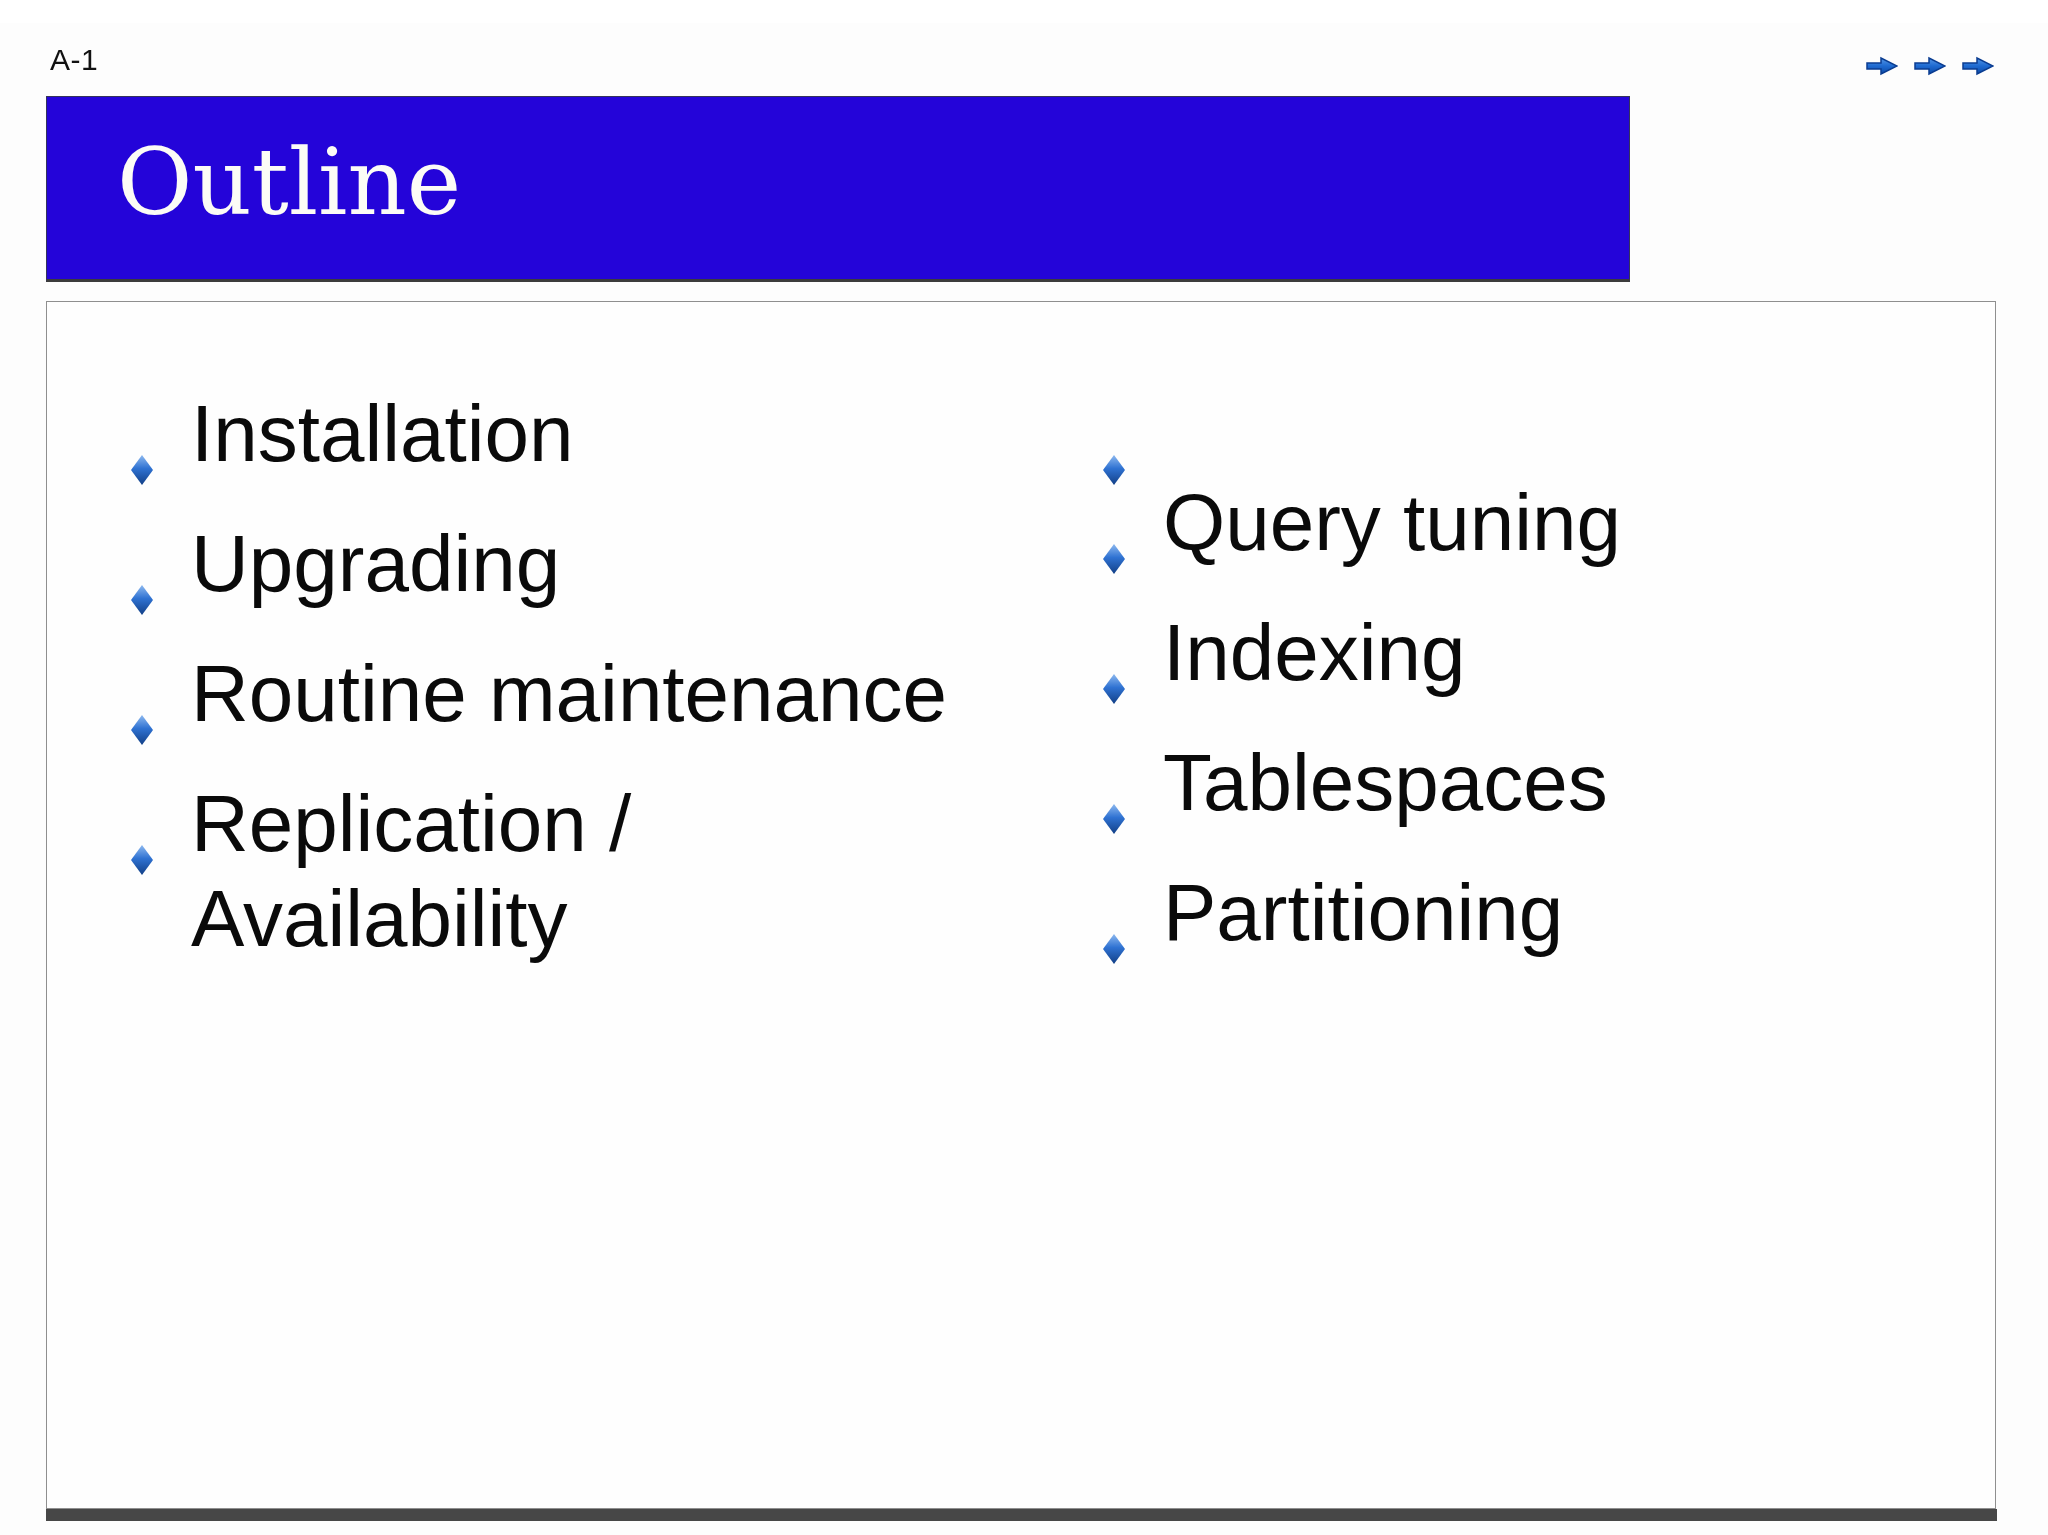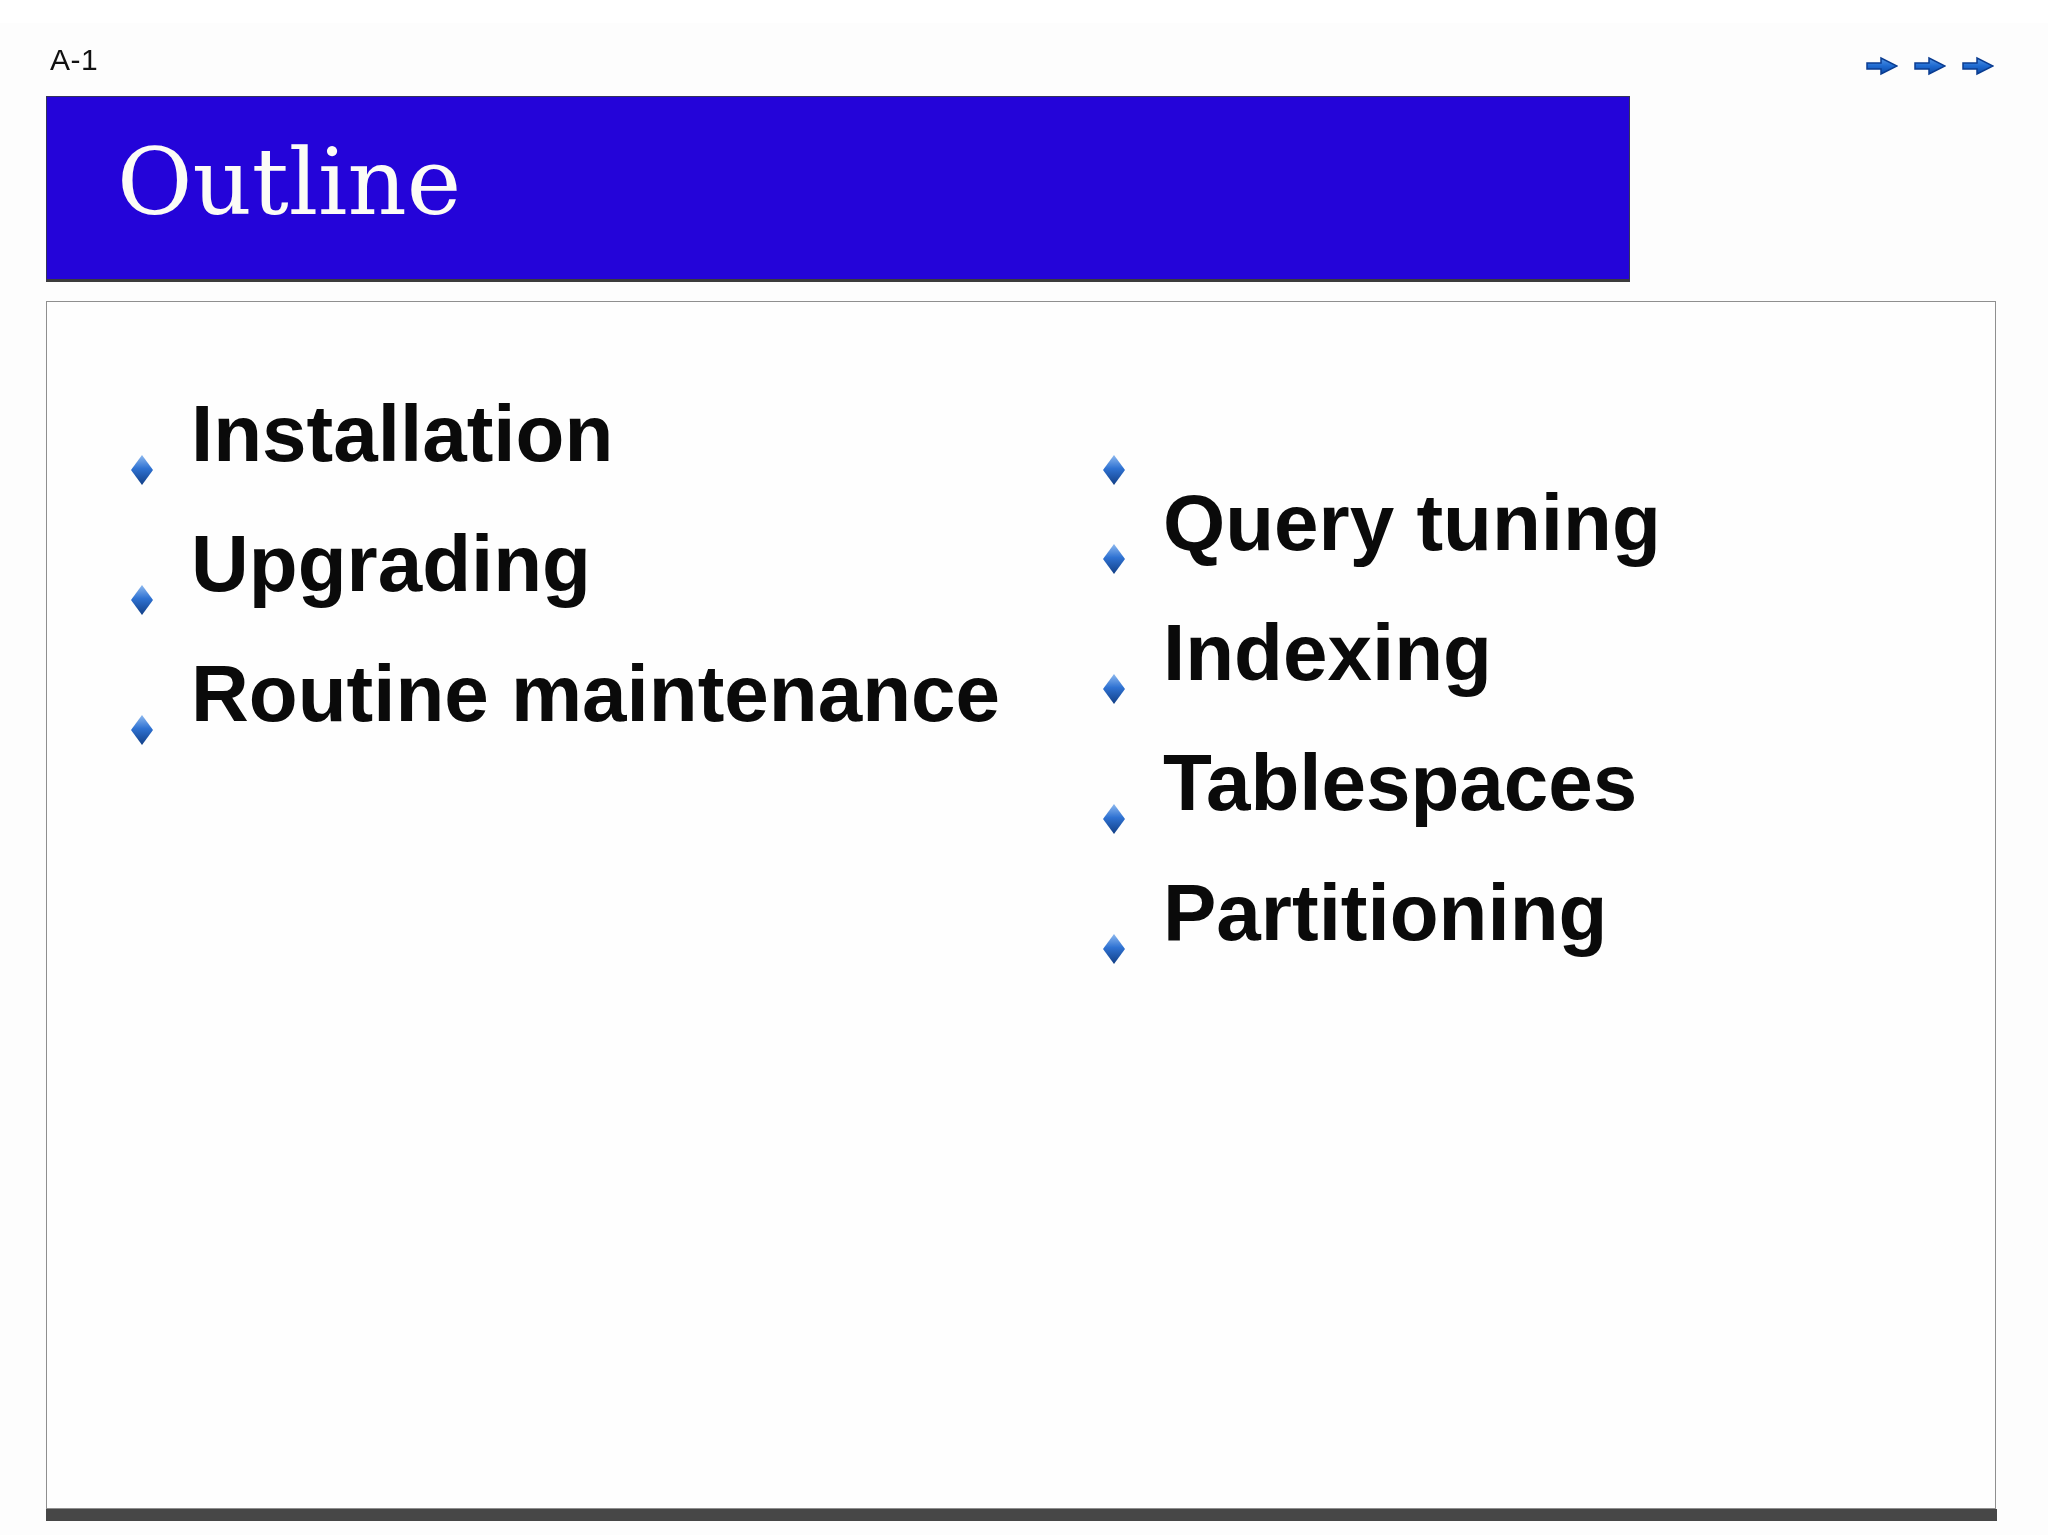--- a/index.html
+++ b/index.html
@@ -68,21 +68,20 @@
   
   .content-box {
     position: absolute;
     left: 46px;
     top: 278px;
     width: 1950px;
     height: 1208px;
     background: #fefefe;
     border: 1px solid #8f8f8f;
     box-sizing: border-box;
-    font-weight: bold;
   }
   .columns {
     display: flex;
     padding: 84px 0 0 84px;
   }
   ul.outline-col {
     list-style: none;
     margin: 0;
     padding: 0;
   }
@@ -183,20 +182,29 @@
           <span class="item-text">Upgrading</span>
         </li>
         <li>
           <span class="bullet-icon">
             <svg width="22" height="30" viewBox="0 0 22 30">
                 <polygon points="11,0 22,15 11,30 0,15" fill="url(#diamond-grad)"></polygon>
               </svg>
           </span>
           <span class="item-text">Routine maintenance</span>
         </li>
+        <li>
+          <span class="bullet-icon">
+            <svg width="22" height="30" viewBox="0 0 22 30">
+                <polygon points="11,0 22,15 11,30 0,15" fill="url(#diamond-grad)"></polygon>
+              </svg>
+          </span>
+          <span class="item-text">Replication /
+Availability</span>
+        </li>
       </ul>
 
       <ul class="outline-col right">
         <li>
           <span class="bullet-icon">
             <svg width="22" height="30" viewBox="0 0 22 30">
                 <polygon points="11,0 22,15 11,30 0,15" fill="url(#diamond-grad)"></polygon>
               </svg>
           </span>
         </li>

